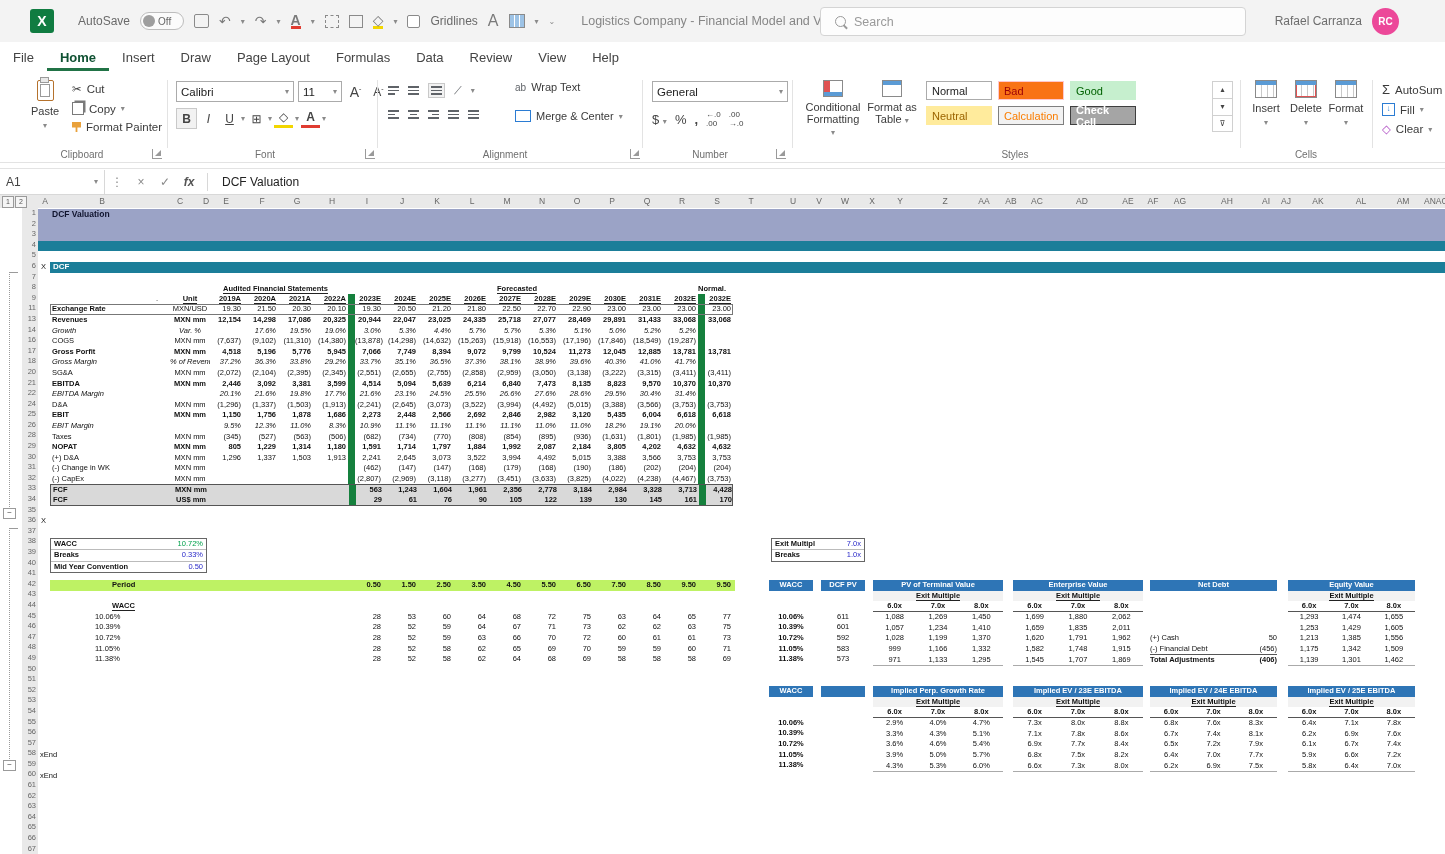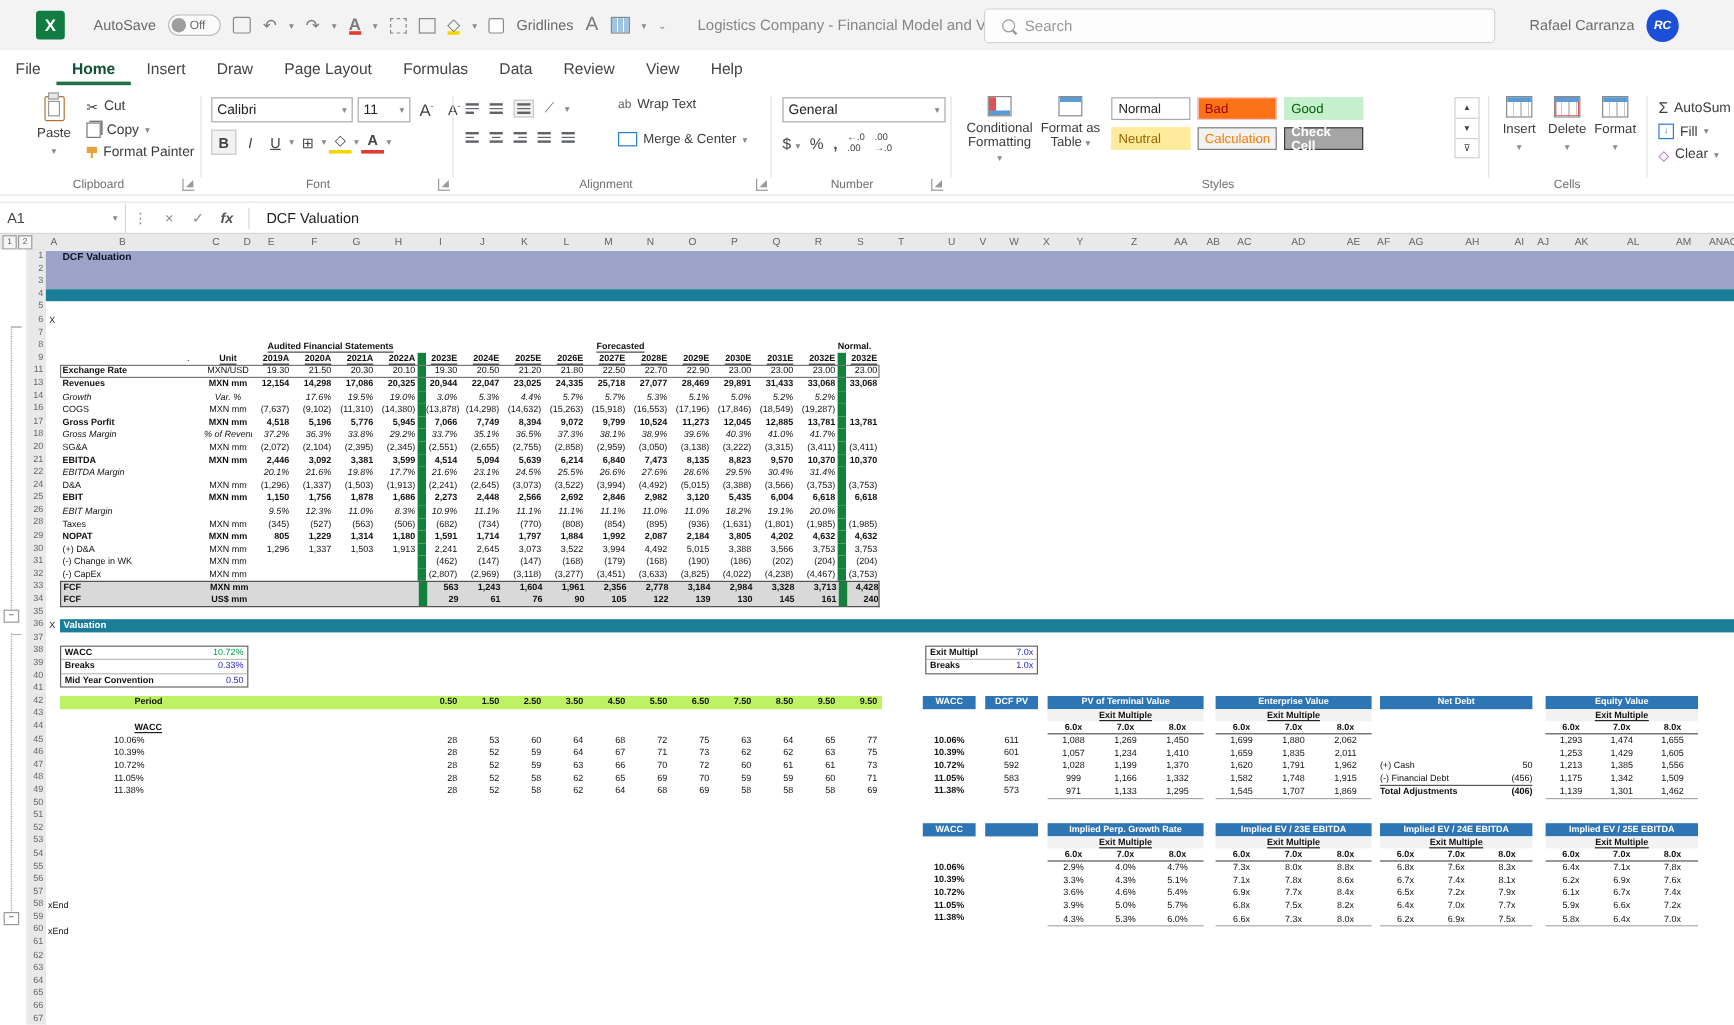--- a/index.html
+++ b/index.html
@@ -16,22 +16,22 @@
   .knob{width:12px;height:12px;border-radius:50%;background:#9e9e9e;margin:0 3px 0 2px;}
   .chev{font-size:8px;color:#8a8a8a;}
   .cbx{width:11px;height:11px;border:1px solid #8a8a8a;border-radius:2px;background:#fff;display:inline-block;}
   .doc-title{color:#868686;font-size:12.5px;margin-left:26px;white-space:nowrap;}
   #searchbox{left:820px;top:7px;width:424px;height:27px;background:#fdfdfd;border:1px solid #d4d4d4;border-radius:4px;
              display:flex;align-items:center;color:#9a9a9a;font-size:12.5px;}
   .mag{width:9px;height:9px;border:1.5px solid #9a9a9a;border-radius:50%;margin:0 8px 0 14px;position:relative;}
   .mag::after{content:"";position:absolute;width:5px;height:1.5px;background:#9a9a9a;transform:rotate(45deg);left:7px;top:9px;}
   #user{right:46px;top:0;height:42px;display:flex;align-items:center;gap:10px;}
   #user .uname{color:#6d6d6d;font-size:12px;}
-  .avatar{width:27px;height:27px;border-radius:50%;background:#1d4ed8;color:#fff;font-size:10px;font-weight:700;
-          display:flex;align-items:center;justify-content:center;font-style:italic;}
+  .avatar{width:27px;height:27px;border-radius:50%;background:#ec4899;color:#fff;font-size:10px;font-weight:700;
+          display:flex;align-items:center;justify-content:center;}
   
   #menubar{left:0;top:42px;width:1445px;height:30px;background:#fff;display:flex;align-items:center;gap:0;}
   .mtab{padding:6px 13px;font-size:13px;color:#444;cursor:default;}
   .mtab.active{font-weight:700;color:#0f5132;border-bottom:3px solid #217346;padding-bottom:3px;}
   
   #ribbon{left:0;top:72px;width:1445px;height:90px;background:#fff;border-bottom:1px solid #e3e3e3;font-size:11px;color:#3b3b3b;}
   .rsep{position:absolute;top:8px;bottom:14px;width:1px;background:#e3e3e3;}
   .rlabel{position:absolute;bottom:2px;font-size:10px;color:#6f6f6f;text-align:center;}
   .launcher{position:absolute;bottom:3px;width:9px;height:9px;border-left:1px solid #9a9a9a;border-bottom:1px solid #9a9a9a;}
   .launcher::after{content:"";position:absolute;right:1px;top:1px;border:3px solid transparent;border-right-color:#9a9a9a;border-bottom-color:#9a9a9a;}
@@ -473,20 +473,23 @@
     <div class="rn">66</div>
     <div class="rn">67</div>
   </div>
 
 <div class="abs" id="sheet">
   <div class="abs band-lav"></div>
   <div class="sheet-title">DCF Valuation</div>
   <div class="abs band-teal" style="left:0;top:32.8px;width:1407px;height:10.6px;"></div>
 
   <span class="xmark" style="top:54px;">X</span>
+  <div class="abs band-teal" style="left:12px;top:54px;width:1395px;height:10.6px;">
+    <div class="sec-label">DCF</div>
+  </div>
 
   <div class="abs" id="dcf-head" style="left:12px;top:75.6px;width:683px;">
       <div class="g-row" style="grid-template-columns: 110px 50px 133px 350px 35px;">
         <div class="c lab"></div>
         <div class="c"></div>
         <div class="c bold" style="text-align: center;"><span class="uline">Audited Financial Statements</span></div>
         <div class="c bold" style="text-align: center;"><span class="uline">Forecasted</span></div>
         <div class="c bold">Normal.</div>
       </div>
       <div class="g-row">
@@ -862,28 +865,25 @@
         <div class="c vsep">29</div>
         <div class="c">61</div>
         <div class="c">76</div>
         <div class="c">90</div>
         <div class="c">105</div>
         <div class="c">122</div>
         <div class="c">139</div>
         <div class="c">130</div>
         <div class="c">145</div>
         <div class="c">161</div>
-        <div class="c vsep">240</div>
+        <div class="c vsep">170</div>
       </div>
     </div>
 
   <span class="xmark" style="top:308.4px;">X</span>
-  <div class="abs band-teal" style="left:12px;top:308.4px;width:1395px;height:10.6px;">
-    <div class="sec-label">Valuation</div>
-  </div>
 
   <div class="abs valbox" id="wacc-box" style="left:12px;top:329.6px;width:155px;">
       <div class="vrow">
         <div class="bold">WACC</div>
         <div class="vgreen">10.72%</div>
       </div>
       <div class="vrow">
         <div class="bold">Breaks</div>
         <div class="vblue">0.33%</div>
       </div>

